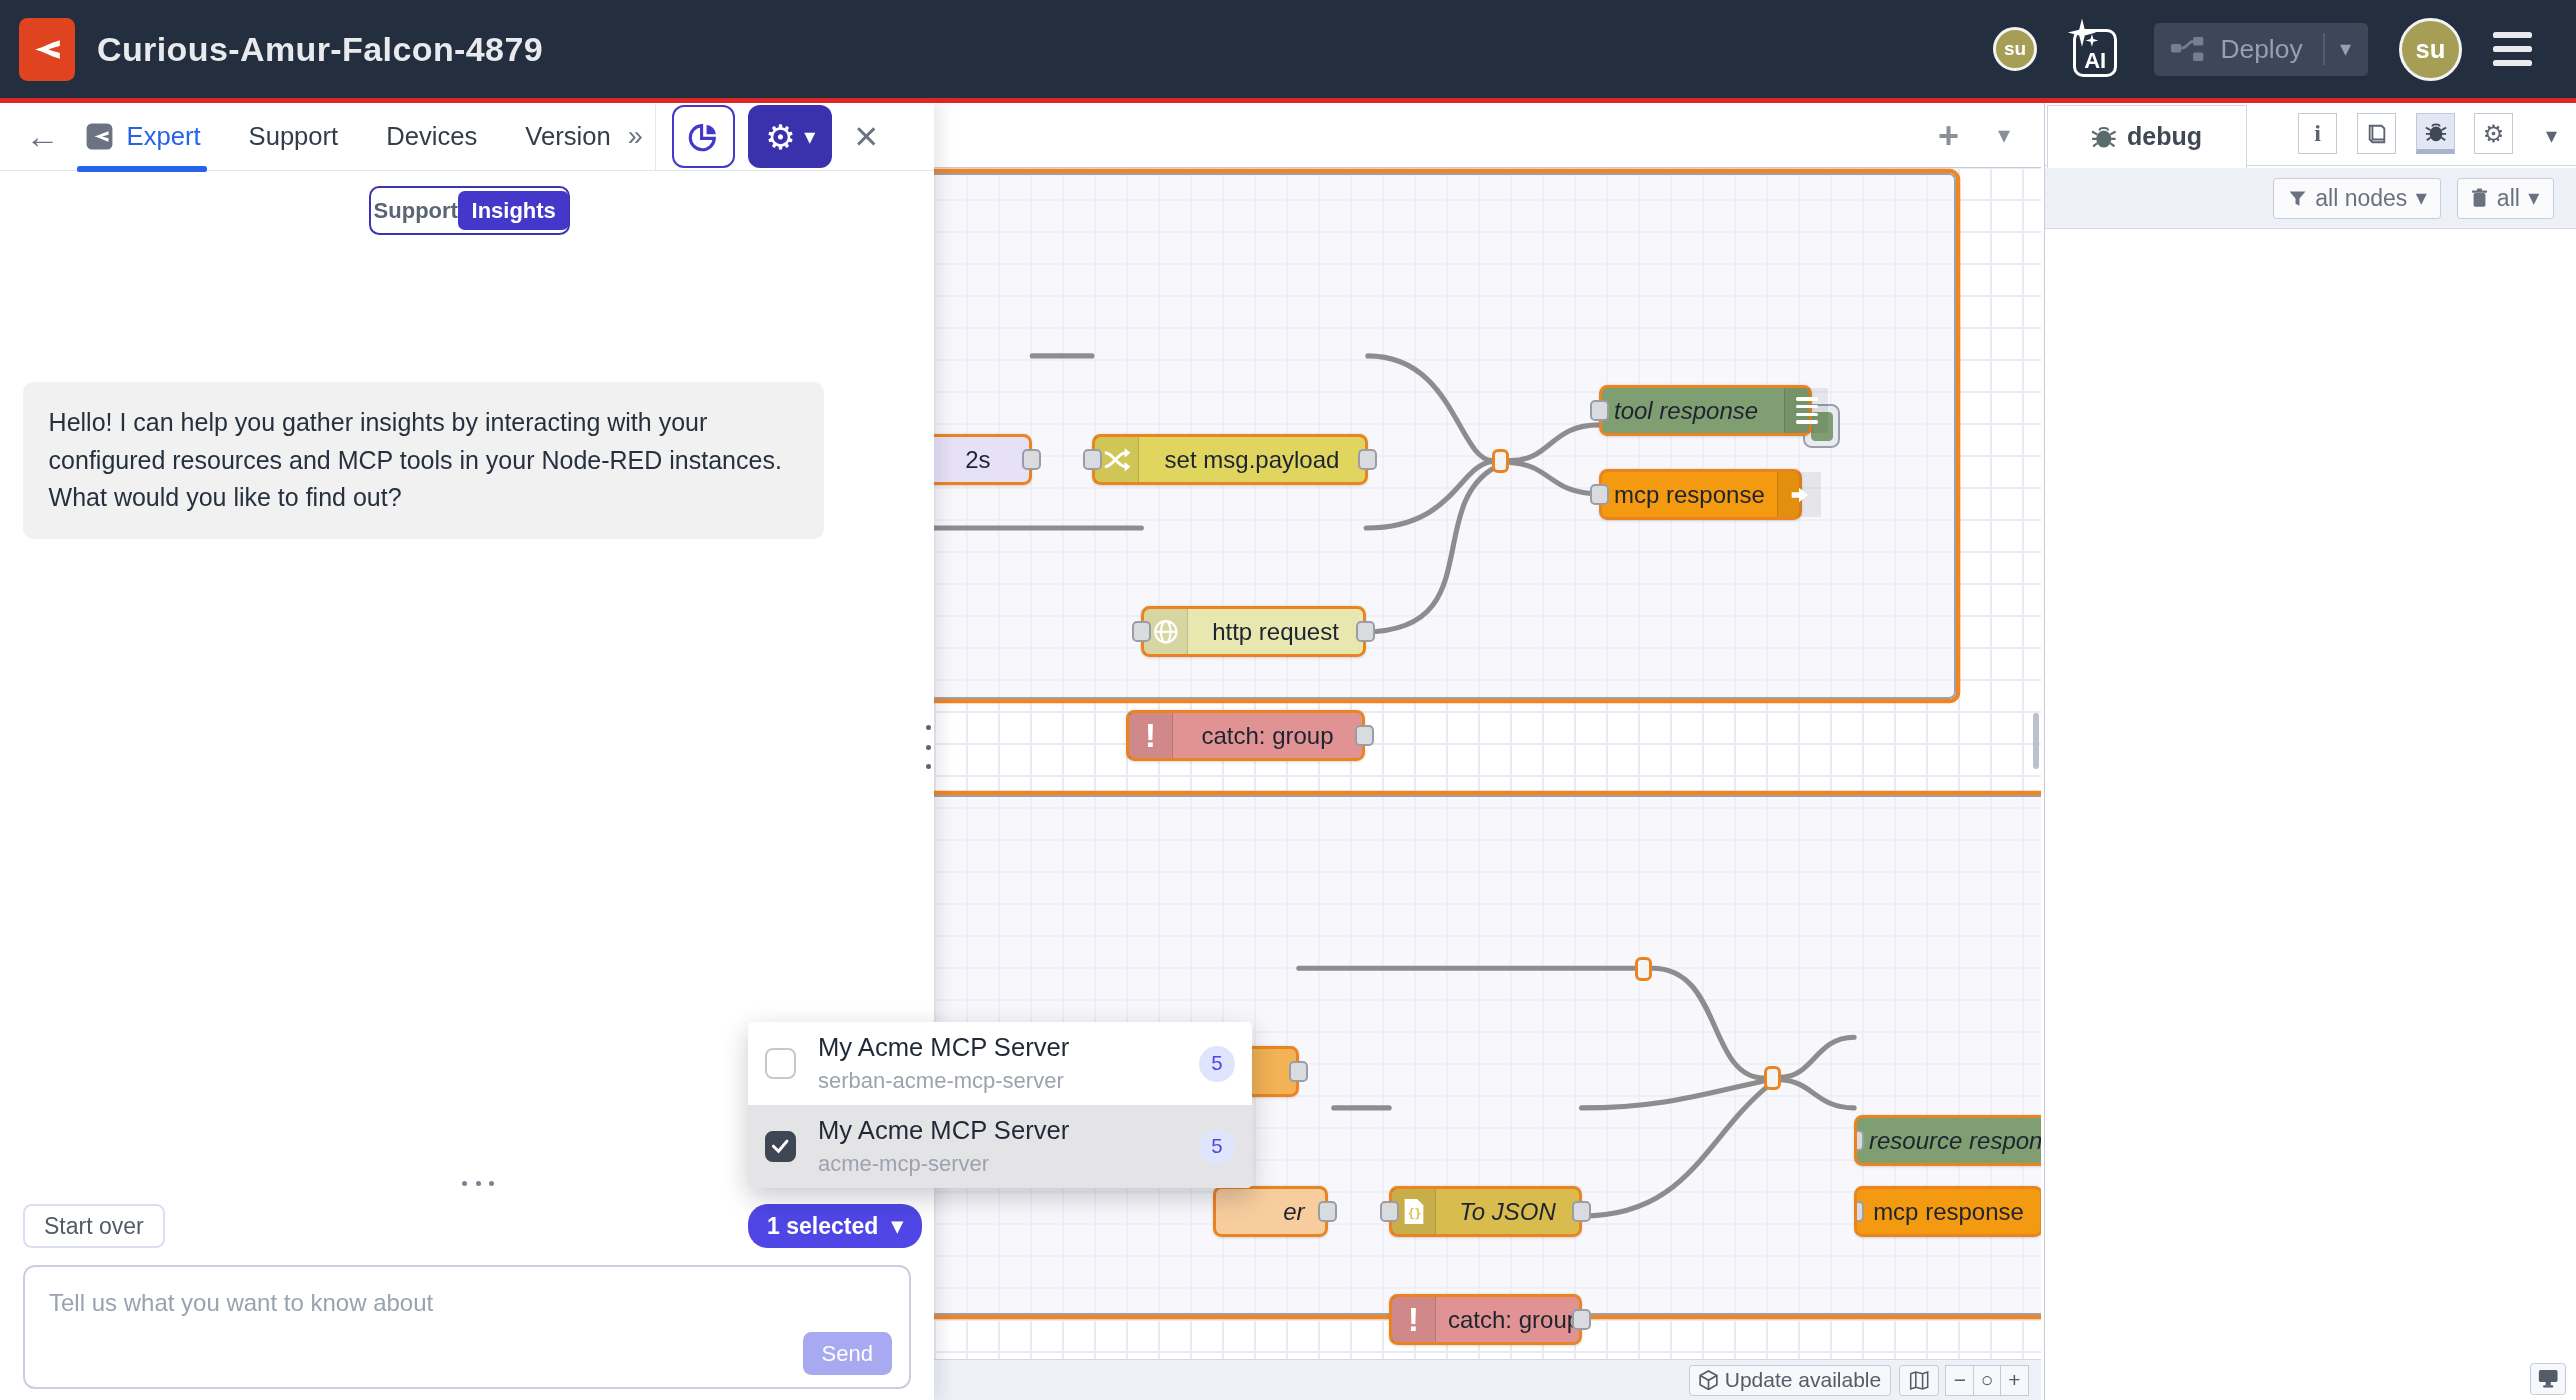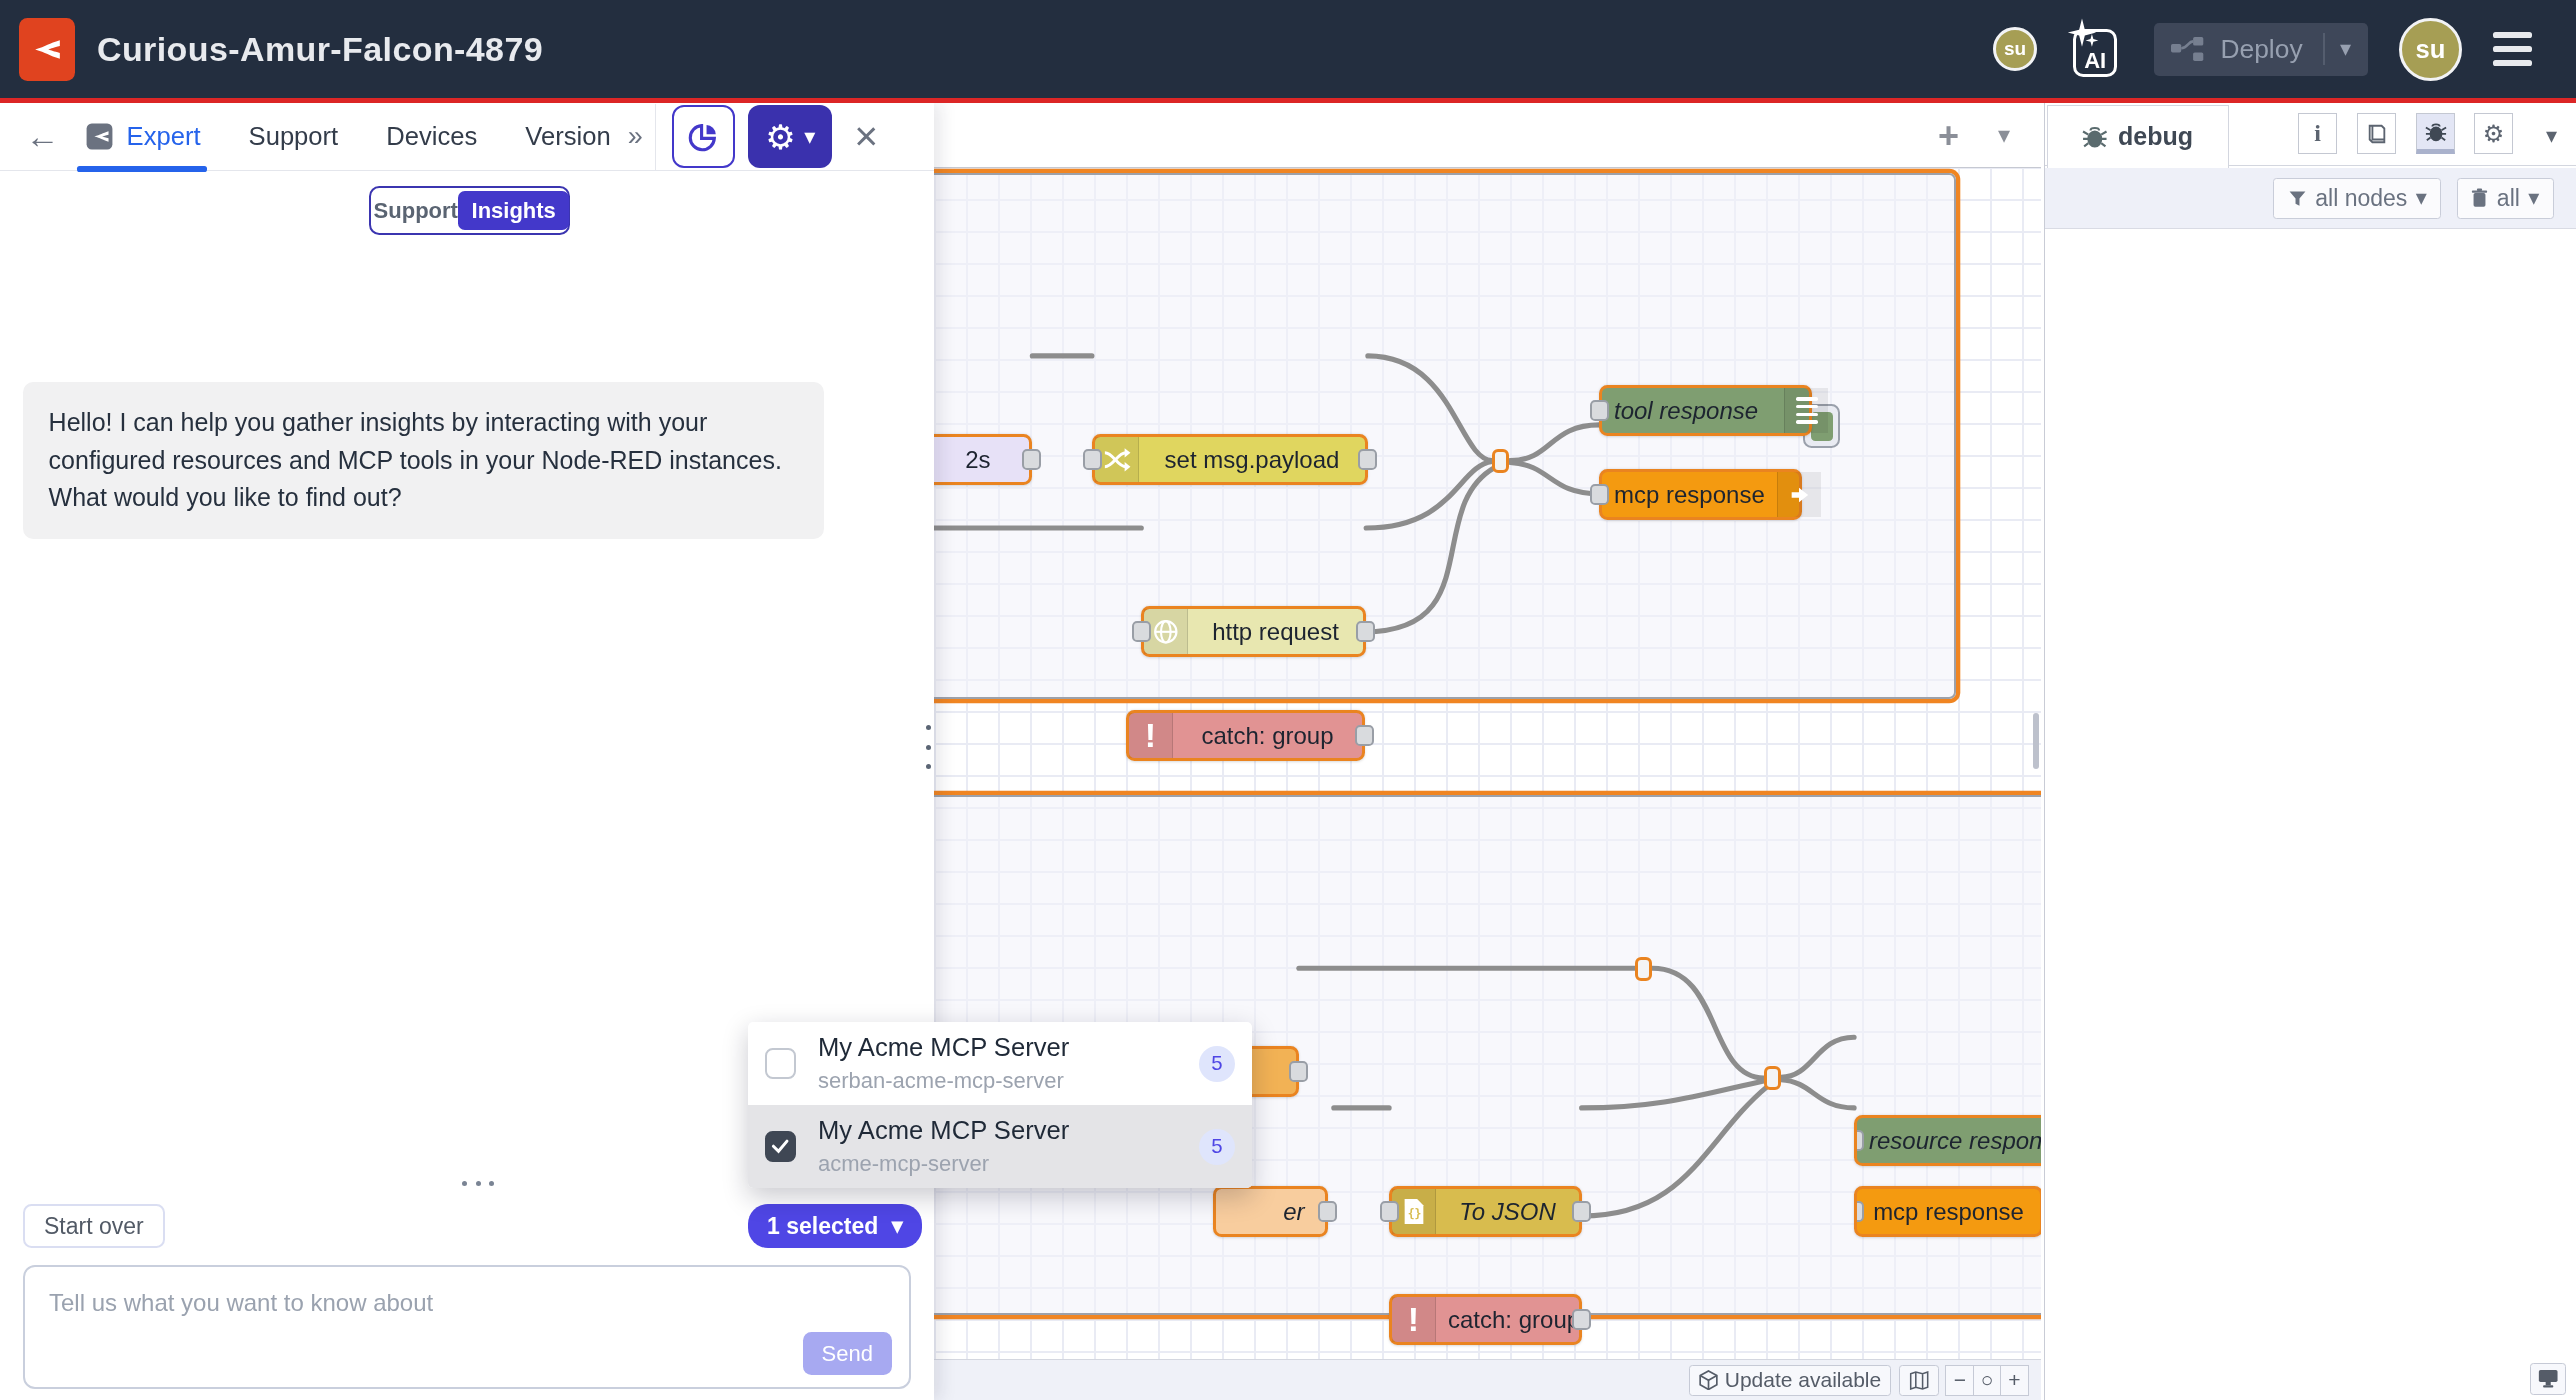--- a/index.html
+++ b/index.html
@@ -82,21 +82,21 @@
   .dbgtoggle{position:absolute;width:37px;height:44px;background:#e9ebf2;border:2.6px solid #9aa0ab;border-radius:8.5px;z-index:2;display:flex;align-items:center;justify-content:center;}
   .dbgtoggle i{width:22px;height:29px;background:#7f9e71;border-radius:4.3px;display:block;}
   .cvsb{position:absolute;right:1.7px;top:610px;width:6.8px;height:56px;background:#bdc1cc;border-radius:3.4px;z-index:35;}
   .cvfoot{position:absolute;left:0;bottom:0;width:100%;height:41px;background:#eff1f8;border-top:1.7px solid #d4d7e0;z-index:30;display:flex;align-items:center;justify-content:flex-end;gap:8.5px;padding-right:12px;}
   .fbtn{height:31px;background:#f7f8fc;border:1.7px solid #c6cad6;border-radius:3.4px;color:#555c68;font-size:21px;display:flex;align-items:center;gap:6.8px;padding:0 8.5px;}
   .zgroup{display:flex;} .zgroup .fbtn{border-radius:0;margin-left:-1.7px;width:29px;justify-content:center;padding:0;}
 
   
   .rp{position:absolute;left:2044px;top:103px;width:532px;height:1297px;background:#fff;border-left:1.7px solid #c9ccd6;z-index:20;}
   .rp-tabs{position:absolute;left:0;top:0;width:100%;height:63px;background:#fff;border-bottom:1.7px solid #d3d6df;}
-  .dbgtab{position:absolute;left:1.7px;top:1.7px;height:63px;width:182px;border:1.7px solid #d3d6df;border-bottom:none;background:#fff;display:flex;align-items:center;justify-content:center;gap:10.2px;color:#3f4854;font-size:25px;font-weight:bold;}
+  .dbgtab{position:absolute;left:1.7px;top:1.7px;height:63px;width:200px;border:1.7px solid #d3d6df;border-bottom:none;background:#fff;display:flex;align-items:center;justify-content:center;gap:10.2px;color:#3f4854;font-size:25px;font-weight:bold;}
   .rbtn{position:absolute;top:10.2px;width:39px;height:41px;border:1.7px solid #c4c8d2;background:#fff;display:flex;align-items:center;justify-content:center;color:#5c6470;font-size:24px;}
   .rbtn.on{background:#e3e6f5;border-bottom:5.1px solid #aab2cc;}
   .rcaret{position:absolute;top:20.4px;font-size:22px;color:#5c6470;}
   .filter{position:absolute;left:0;top:65px;width:100%;height:61px;background:#eef0f8;border-bottom:1.7px solid #d9dbe4;display:flex;align-items:center;justify-content:flex-end;gap:15.3px;padding-right:22px;}
   .fltbtn{height:41px;background:#fbfbfd;border:1.7px solid #c9cdd9;border-radius:3.4px;color:#6a7280;font-size:23px;display:flex;align-items:center;gap:8.5px;padding:0 13.6px;}
   .monbtn{position:absolute;right:10.2px;bottom:5.1px;width:36px;height:32px;background:#f7f8fc;border:1.7px solid #c6cad6;border-radius:3.4px;display:flex;align-items:center;justify-content:center;}
 
   
   .dd{position:absolute;left:748px;top:1022px;width:504px;z-index:70;background:#fff;border-radius:5.1px;box-shadow:0 8.5px 25.6px rgba(20,20,40,.22);overflow:hidden;}
   .dd-item{height:83px;display:flex;align-items:center;padding:0 17px;position:relative;}

